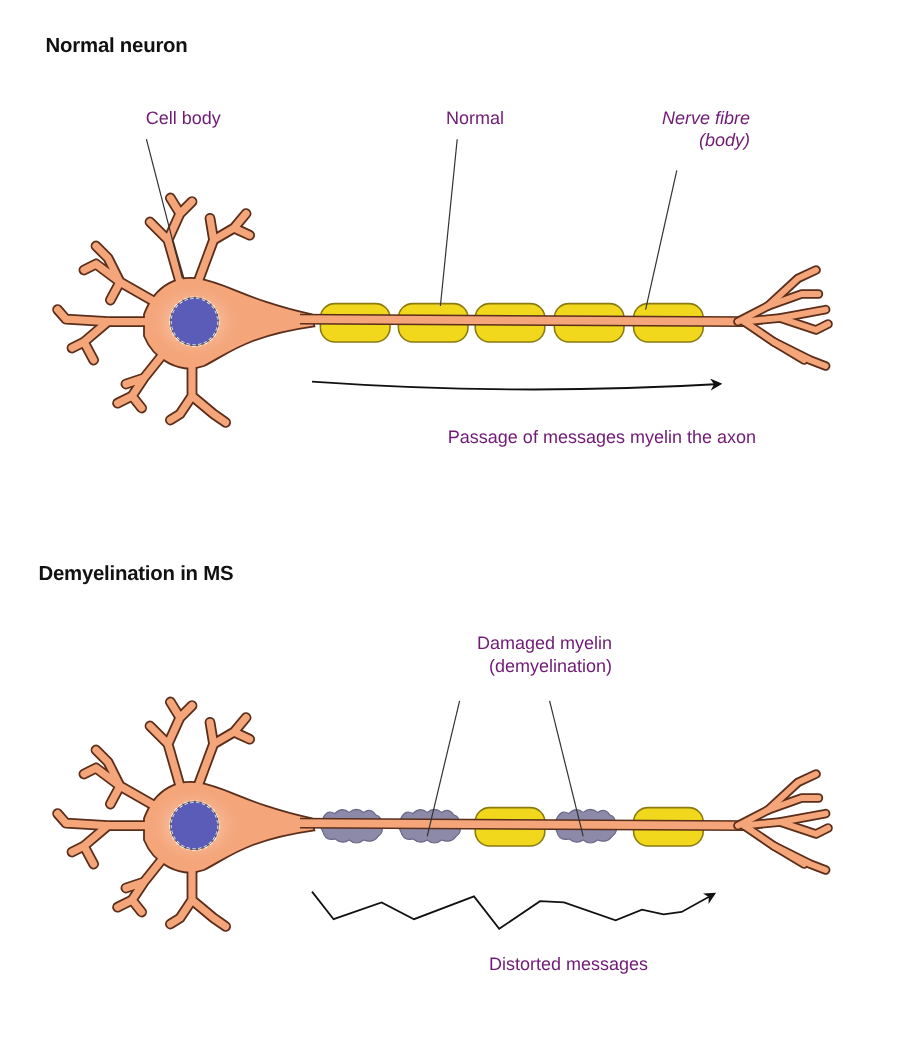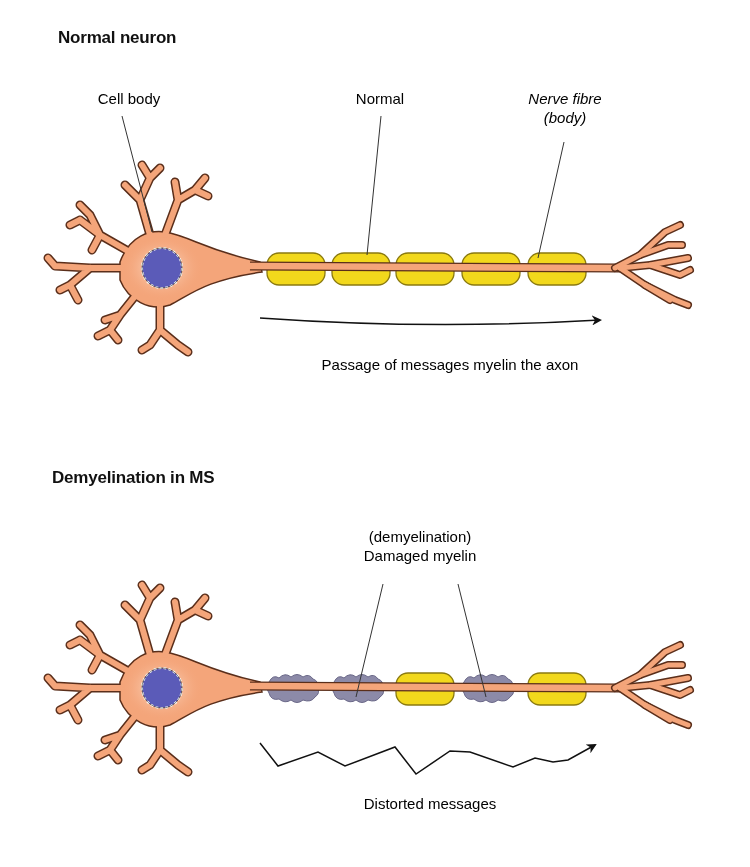--- a/index.html
+++ b/index.html
@@ -1,36 +1,36 @@
 <!DOCTYPE html>
 <html><head>
 <meta charset="utf-8">
 <style>
   html, body { margin: 0; padding: 0; background: #ffffff; }
   body { width: 750px; height: 867px; position: relative; overflow: hidden; font-family: "Liberation Sans", sans-serif; }
-  .title { position: absolute; font-weight: bold; font-size: 17px; color: #111; letter-spacing: -0.2px; margin-left: 20px; }
-  .label { position: absolute; font-size: 15px; color: #000000; text-align: center; line-height: 19px; }
+  .title { position: absolute; font-weight: bold; font-size: 17px; color: #111; letter-spacing: -0.2px; }
+  .label { position: absolute; font-size: 15px; color: #701a75; text-align: right; line-height: 19px; }
   svg { position: absolute; left: 0; top: 0; }
 </style>
 </head>
 <body>
 
 <div class="title" style="left:38px; top:28px;">Normal neuron</div>
 <div class="label" style="left:74px; top:89px; width:110px;">Cell body</div>
 <div class="label" style="left:340px; top:89px; width:80px;">Normal</div>
 <div class="label" style="left:505px; top:89px; width:120px;font-style:italic;">
   <div>Nerve fibre</div>
   <div>(body)</div>
 </div>
 <div class="label" style="left:270px; top:355px; width:360px;">Passage of messages myelin the axon</div>
 
 <div class="title" style="left:32px; top:468px;">Demyelination in MS</div>
 <div class="label" style="left:330px; top:527px; width:180px;">
+  <div>Damaged myelin</div>
   <div>(demyelination)</div>
-  <div>Damaged myelin</div>
 </div>
 <div class="label" style="left:320px; top:794px; width:220px;">Distorted messages</div>
 
 <svg id="diagram" width="750" height="867" viewBox="0 0 750 867">
     <defs>
       <marker id="arrow" markerWidth="10" markerHeight="10" refX="8" refY="5" orient="auto" markerUnits="userSpaceOnUse">
         <path d="M0,0 L10,5 L0,10 L3,5 Z" fill="#111"></path>
       </marker>
       <radialGradient id="glow" cx="50%" cy="50%" r="50%">
         <stop offset="0%" stop-color="#fff4ea"></stop>

